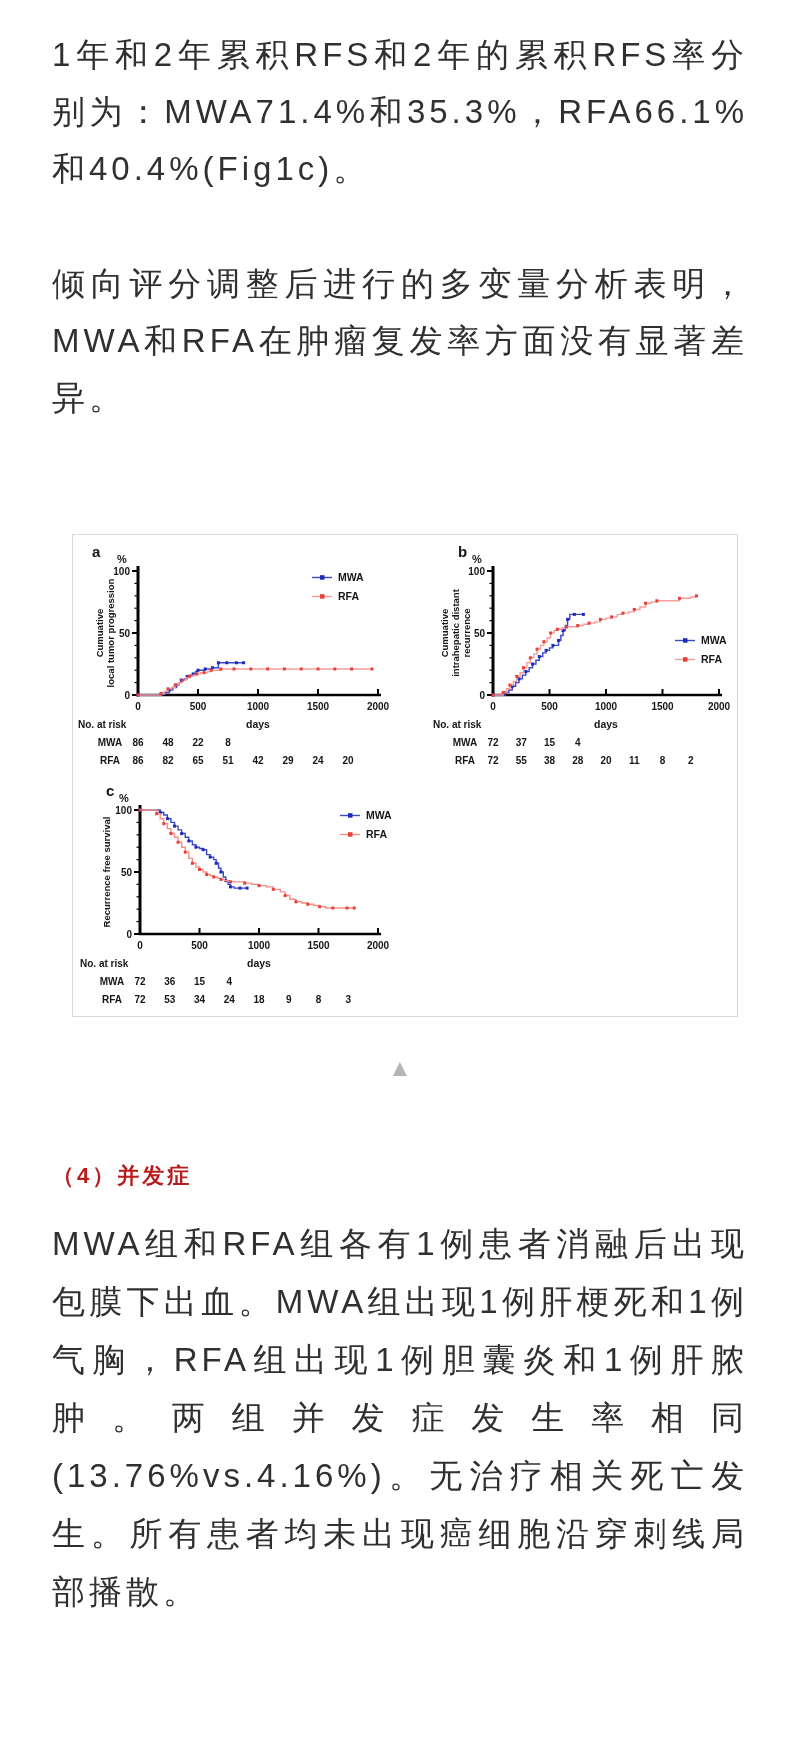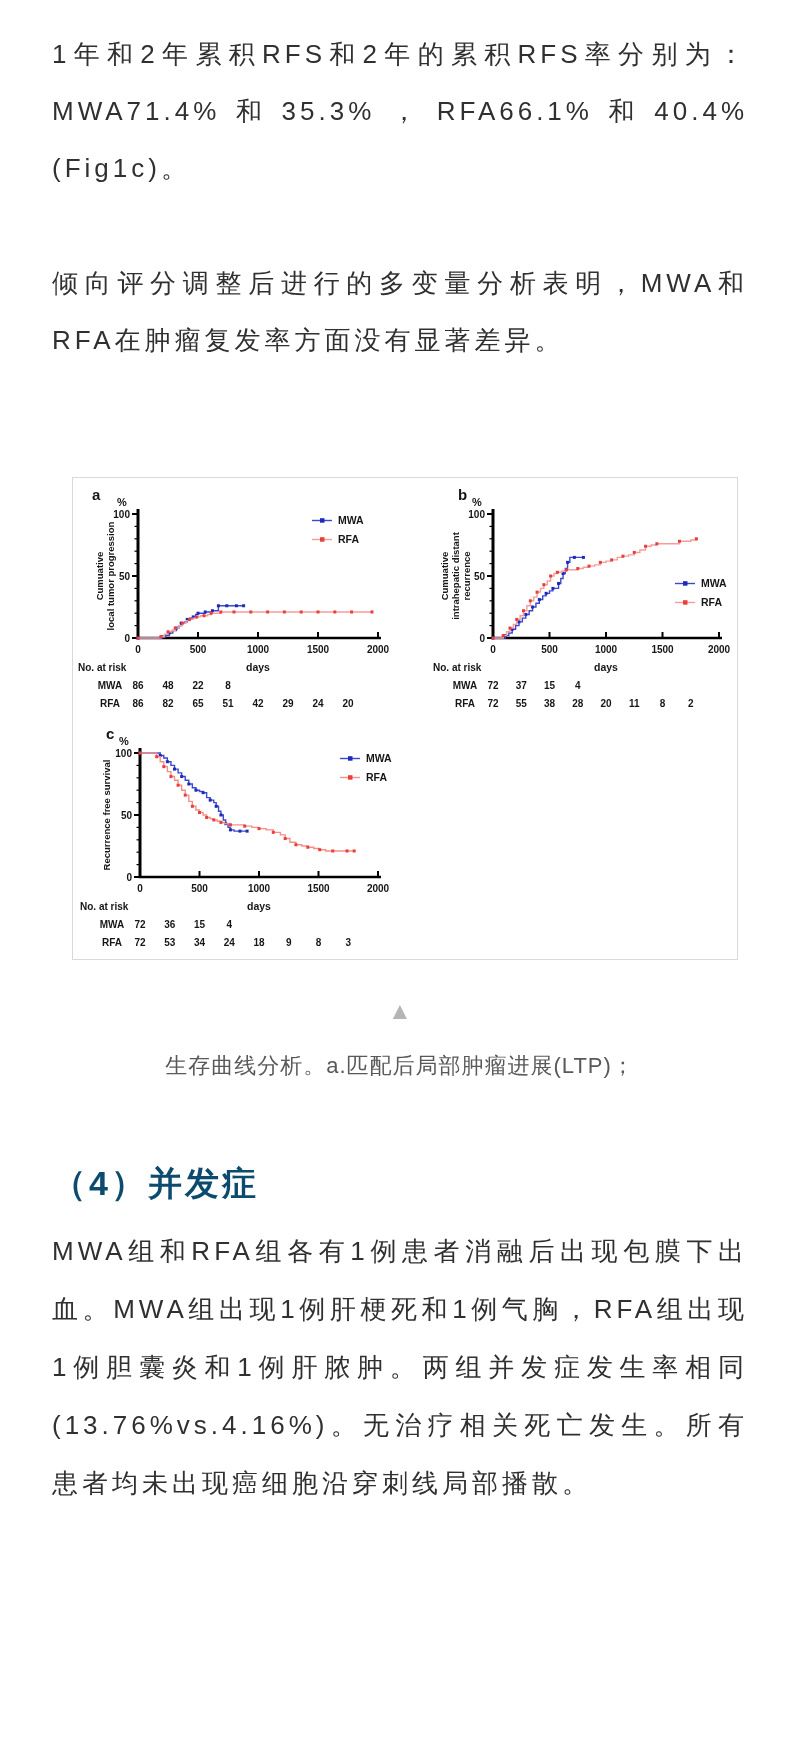--- a/index.html
+++ b/index.html
@@ -1,34 +1,34 @@
 <!DOCTYPE html>
 <html><head>
 <meta charset="utf-8">
 <style>
   html,body{margin:0;padding:0;background:#ffffff;}
   body{width:800px;height:1759px;overflow:hidden;font-family:"Liberation Sans",sans-serif;}
   .page{padding:26px 52px 0 52px;}
-  .para{margin:0;font-size:26px;line-height:57px;letter-spacing:4px;color:#303030;
+  .para{margin:0;font-size:33px;line-height:57px;letter-spacing:4px;color:#303030;
         text-align:justify;font-family:"Liberation Sans",sans-serif;}
   .para-gap{margin-top:58px;}
   .figure-box{position:relative;margin:108px 0 0 20px;width:664px;height:481px;
               border:1px solid #d9d9d9;background:#fff;}
   .panel{position:absolute;}
   .panel-a{left:5px;top:0;}
   .panel-b{left:360px;top:0;}
   .panel-c{left:7px;top:239px;}
   svg{overflow:visible;display:block;}
   svg text{font-family:"Liberation Sans",sans-serif;fill:#161616;}
   .collapse-wrap{text-align:center;margin-top:38px;height:26px;}
   .tri{font-size:24px;line-height:26px;color:#b5b5b5;cursor:pointer;display:inline-block;}
   .caption{margin-top:20px;text-align:center;color:#595959;font-size:22px;line-height:44px;
            letter-spacing:1px;}
-  .heading{margin:74px 0 0 0;font-size:34px;line-height:42px;font-weight:bold;
-           color:#0c4a6e;letter-spacing:3px;}
+  .heading{margin:74px 0 0 0;font-size:22px;line-height:42px;font-weight:bold;
+           color:#b91c1c;letter-spacing:3px;}
   .p3{margin-top:18px;line-height:58px;}
 </style>
 </head>
 <body>
 
 <div class="page">
 
   <p class="para">1年和2年累积RFS和2年的累积RFS率分别为：MWA71.4%和35.3%，RFA66.1%和40.4%(Fig1c)。</p>
 
   <p class="para para-gap">倾向评分调整后进行的多变量分析表明，MWA和RFA在肿瘤复发率方面没有显著差异。</p>
@@ -307,20 +307,19 @@
           <text x="268.25" y="229" text-anchor="middle" style="font-size:10px;font-weight:bold">3</text>
         </svg>
     </div>
   </div>
 
   <div class="collapse-wrap">
     <span class="tri">▲</span>
   </div>
 
   <div class="caption">
-    <div>生存曲线分析。a.匹配后局部肿瘤进展(LTP)；</div>
   </div>
 
   <h2 class="heading">（4）并发症</h2>
 
   <p class="para p3">MWA组和RFA组各有1例患者消融后出现包膜下出血。MWA组出现1例肝梗死和1例气胸，RFA组出现1例胆囊炎和1例肝脓肿。两组并发症发生率相同(13.76%vs.4.16%)。无治疗相关死亡发生。所有患者均未出现癌细胞沿穿刺线局部播散。</p>
 
 </div>
 
 </body></html>

